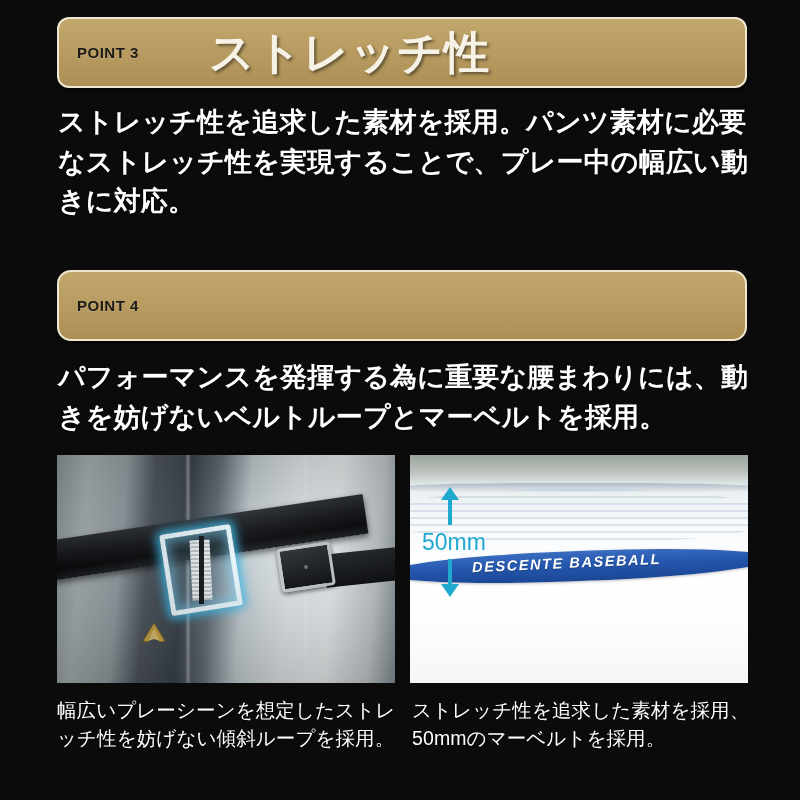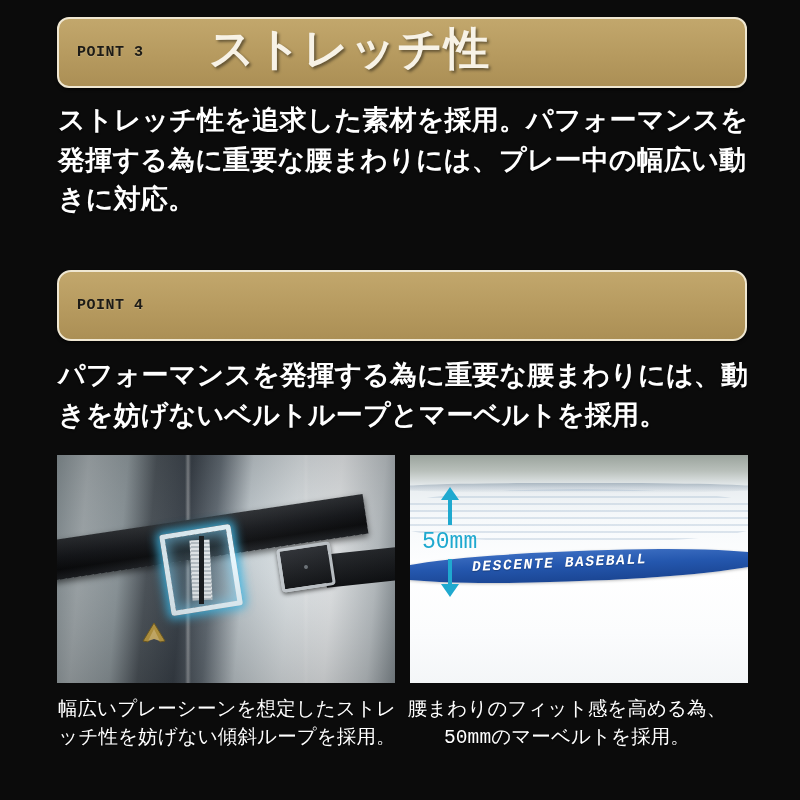--- a/index.html
+++ b/index.html
@@ -11,21 +11,20 @@
     width: 800px;
     height: 800px;
     overflow: hidden;
     font-family: "Liberation Sans", sans-serif;
   }
   .page {
     position: relative;
     width: 800px;
     height: 800px;
     background: #0b0b0b;
-    font-family: Liberation Mono, monospace;
   }
 
   
   .point-bar {
     position: absolute;
     left: 57px;
     width: 690px;
     height: 71px;
     border: 2px solid #efe7d2;
     border-radius: 12px;
@@ -290,43 +289,42 @@
   .mm-arrow.up::after { top: -12px; border-bottom: 13px solid #1fa9cf; }
   .mm-arrow.down::after { bottom: -12px; border-top: 13px solid #1fa9cf; }
 
   
   .caption-row {
     position: absolute;
     left: 57px;
     top: 697px;
     width: 700px;
     display: flex;
-    gap: 0;
-    text-align: center;
+    gap: 15px;
   }
   .caption {
     width: 340px;
     color: #ffffff;
     font-size: 19.5px;
     line-height: 1.42;
     letter-spacing: 0.1px;
     text-shadow: 0 1px 1px rgba(0,0,0,0.7);
   }
 </style>
 </head>
 <body>
 
 <div class="page">
 
   <div class="point-bar" style="top:17px;">
     <div class="point-kicker">POINT 3</div>
     <div class="point-title">ストレッチ性</div>
   </div>
 
-  <div class="body-copy" style="top:103px;">ストレッチ性を追求した素材を採用。パフォーマンスを発揮する為に重要な腰まわりには、プレー中の幅広い動きに対応。</div>
+  <div class="body-copy" style="top:103px;">ストレッチ性を追求した素材を採用。パンツ素材に必要なストレッチ性を実現することで、プレー中の幅広い動きに対応。</div>
 
   <div class="point-bar" style="top:270px;border-radius:14px;">
     <div class="point-kicker">POINT 4</div>
   </div>
 
   <div class="body-copy" style="top:358px;">パフォーマンスを発揮する為に重要な腰まわりには、動きを妨げないベルトループとマーベルトを採用。</div>
 
   <div class="photo-row">
 
     <div class="photo ph-left">
@@ -354,16 +352,16 @@
       <div class="wb-brand">DESCENTE BASEBALL</div>
       <div class="mm-arrow up"></div>
       <div class="mm-arrow down"></div>
       <div class="mm-label">50mm</div>
     </div>
 
   </div>
 
   <div class="caption-row">
     <div class="caption">幅広いプレーシーンを想定したストレッチ性を妨げない傾斜ループを採用。</div>
-    <div class="caption">腰まわりのフィット感を高める為、50mmのマーベルトを採用。</div>
+    <div class="caption">ストレッチ性を追求した素材を採用、50mmのマーベルトを採用。</div>
   </div>
 
 </div>
 
 </body></html>

